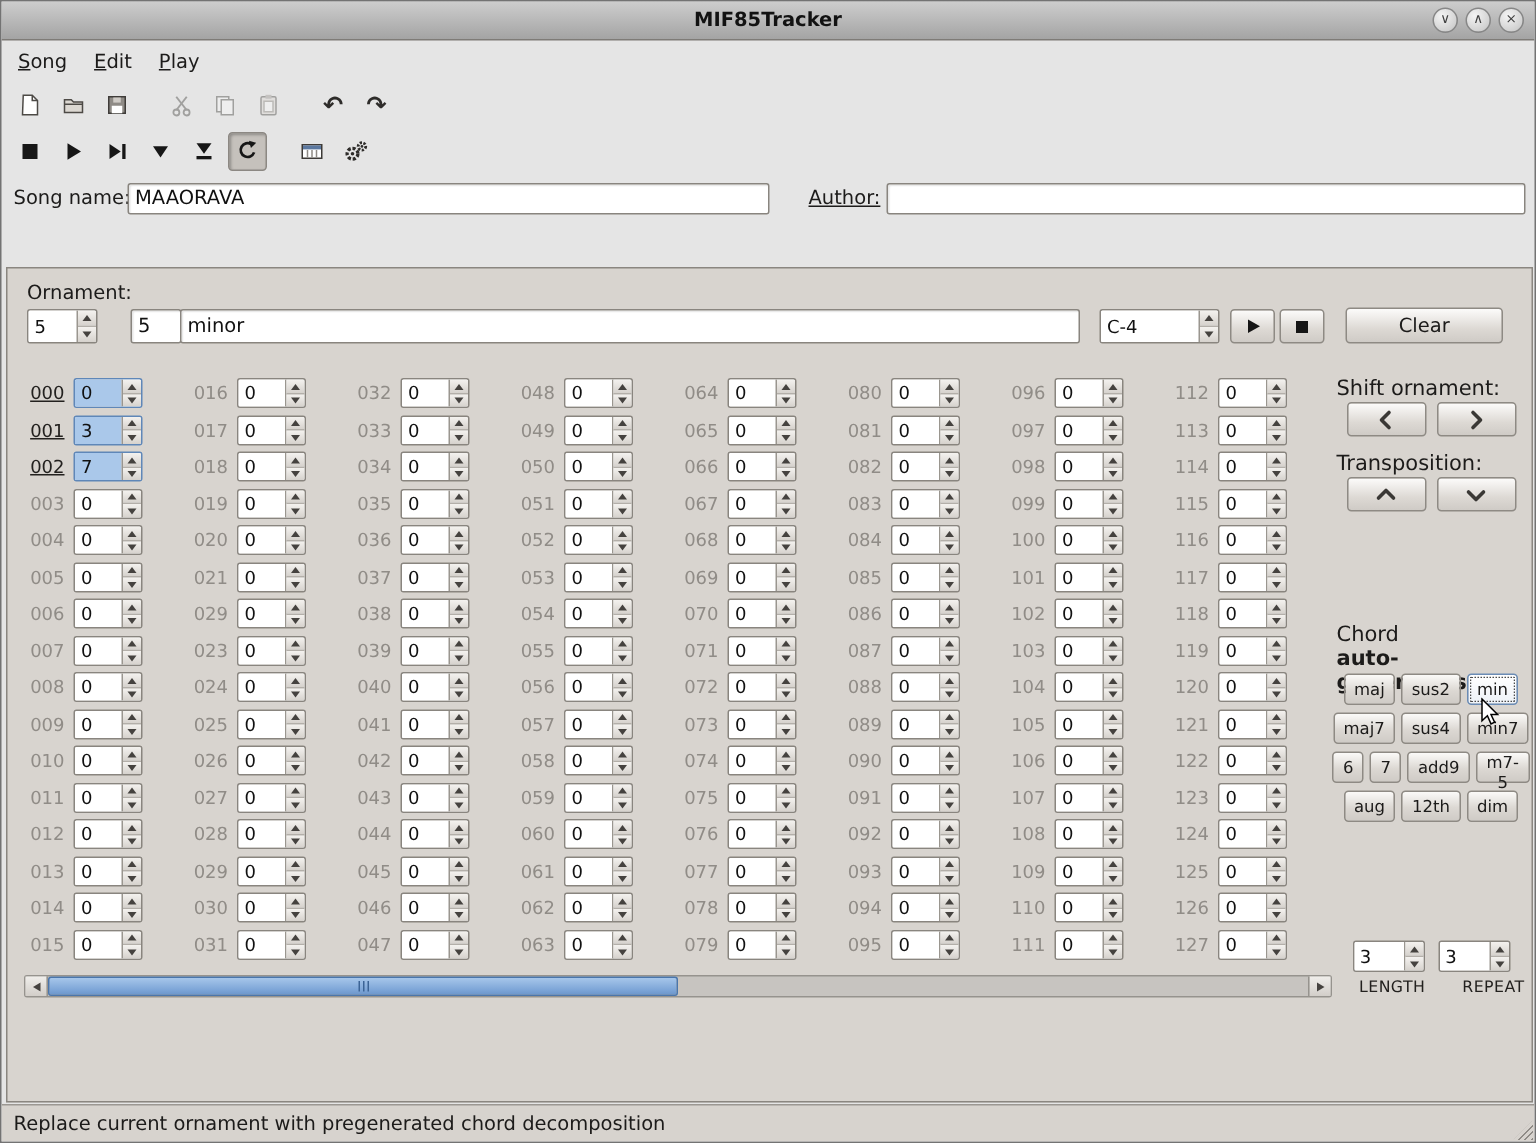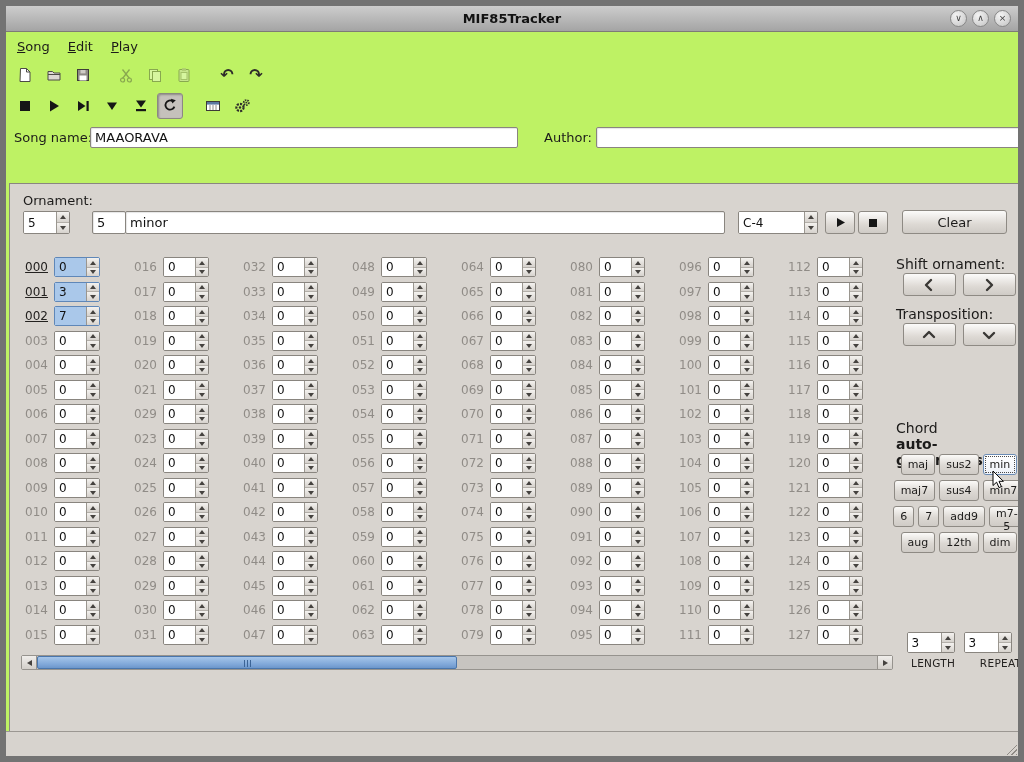--- a/index.html
+++ b/index.html
@@ -1,21 +1,21 @@
 <!DOCTYPE html>
 <html style="--sel: #aac8ea; --accent: #7ea6d8;"><head>
 <meta charset="utf-8">
 <style>
   * { margin:0; padding:0; box-sizing:border-box; }
   html,body { background:#b5b1ac; }
   body { font-family:"DejaVu Sans", sans-serif; }
 
   #window{
     position:relative; width:1024px; height:762px;
-    background:#bef264; border:6px solid #737373; overflow:hidden;
+    background:#e5e5e5; border:1px solid #737373; overflow:hidden;
     font-size:13px; color:#1c1b1a;
   }
 
   
   .titlebar{
     position:absolute; left:0; top:0; right:0; height:26px;
     background:linear-gradient(#cdcdcd,#a4a4a4);
     border-bottom:1px solid #7e7b77;
     display:flex; align-items:center; justify-content:center;
   }
@@ -282,21 +282,21 @@
         <circle cx="6" cy="9.5" r="3.6" fill="none" stroke="#2f2d2b" stroke-width="2.2" stroke-dasharray="2.1 1.2"></circle>
         <circle cx="6" cy="9.5" r="1.2" fill="#2f2d2b"></circle>
         <circle cx="12.3" cy="4.6" r="2.5" fill="none" stroke="#2f2d2b" stroke-width="1.9" stroke-dasharray="1.5 1"></circle>
         <circle cx="12.3" cy="4.6" r="0.9" fill="#2f2d2b"></circle>
       </svg>
     </span>
   </div>
 
   <span class="flabel" style="left:8px; top:124px;">Song name:</span>
   <input class="input" style="left: 84px; top: 121px; width: 428px; height: 21px;" value="MAAORAVA">
-  <span class="flabel" style="left:538px; top:124px;">Author:</span>
+  <span class="flabel" style="left:538px; top:124px;text-decoration:underline;">Author:</span>
   <input class="input" style="left: 590px; top: 121px; width: 426px; height: 21px;" value="">
 
 
   <div class="panel">
 
     <span class="flabel" style="left:13px; top:9px;">Ornament:</span>
 
     <div class="spin needs-steppers" style="left:13px; top:27px; width:47px; height:23px;">
       <span class="spin-val">5</span>
     <span class="steppers">
@@ -2239,20 +2239,21 @@
       </div>
       <div class="lr-labels">
         <span class="lr-label">LENGTH</span>
         <span class="lr-label">REPEAT</span>
       </div>
     </div>
 
   </div>
 
   <div class="statusbar">
+    <span>Replace current ornament with pregenerated chord decomposition</span>
     <span class="resize-grip"></span>
   </div>
 
   <svg class="cursor" width="14" height="20">
     <path d="M1 1 L1 15.5 L4.6 12.2 L7 17.6 L9.4 16.5 L7 11.3 L11.4 11.3 Z" fill="#ffffff" stroke="#000000" stroke-width="1"></path>
   </svg>
 
 </div>
 
 </body></html>

